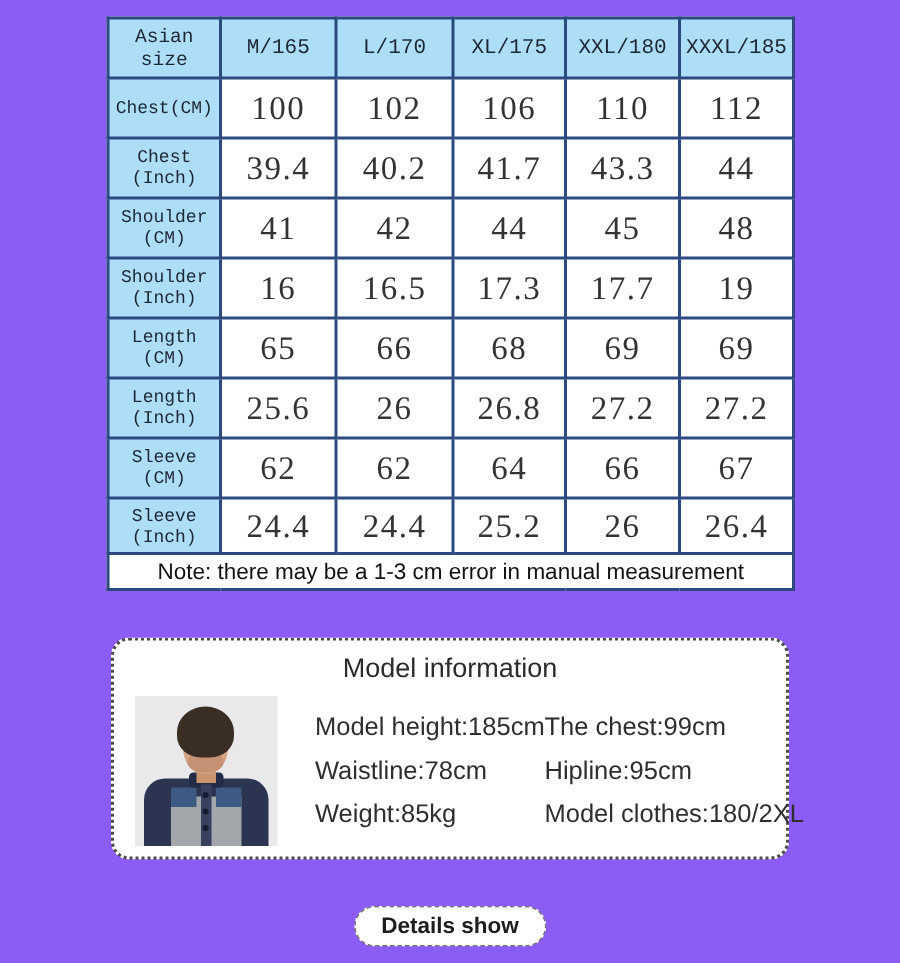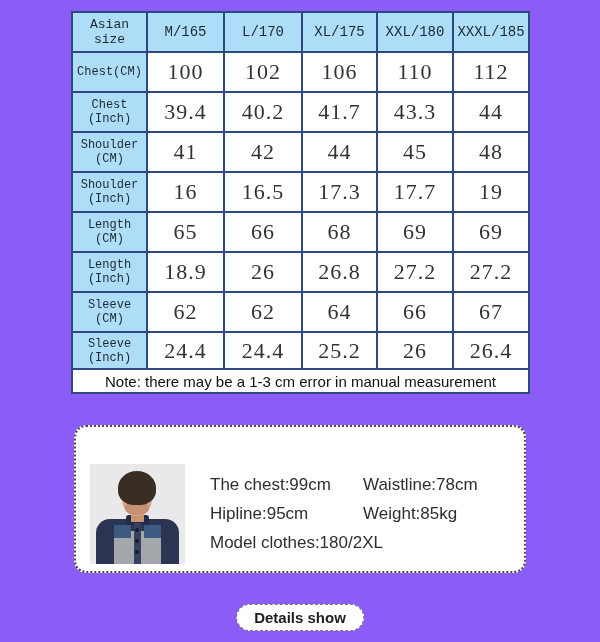--- a/index.html
+++ b/index.html
@@ -149,21 +149,21 @@
 (CM)</td>
         <td class="val">65</td>
         <td class="val">66</td>
         <td class="val">68</td>
         <td class="val">69</td>
         <td class="val">69</td>
       </tr>
       <tr class="data">
         <td class="lbl">Length
 (Inch)</td>
-        <td class="val">18.9</td>
+        <td class="val">25.6</td>
         <td class="val">26</td>
         <td class="val">26.8</td>
         <td class="val">27.2</td>
         <td class="val">27.2</td>
       </tr>
       <tr class="data">
         <td class="lbl">Sleeve
 (CM)</td>
         <td class="val">62</td>
         <td class="val">62</td>
@@ -180,38 +180,40 @@
         <td class="val">26</td>
         <td class="val">26.4</td>
       </tr>
       <tr class="note-row">
         <td class="note-cell" colspan="6">Note: there may be a 1-3 cm error in manual measurement</td>
       </tr>
     </tbody>
   </table>
 
   <div class="model-box">
+    <div class="model-title">Model information</div>
 
     <div class="photo">
       <div class="ph-torso"></div>
       <div class="ph-chest"></div>
       <div class="ph-patch-l"></div>
       <div class="ph-patch-r"></div>
       <div class="ph-collar"></div>
       <div class="ph-placket"></div>
       <div class="ph-btn b1"></div>
       <div class="ph-btn b2"></div>
       <div class="ph-btn b3"></div>
       <div class="ph-neck"></div>
       <div class="ph-face"></div>
       <div class="ph-stubble"></div>
       <div class="ph-hair"></div>
     </div>
 
     <div class="model-grid">
+      <span>Model height:185cm</span>
       <span>The chest:99cm</span>
       <span>Waistline:78cm</span>
       <span>Hipline:95cm</span>
       <span>Weight:85kg</span>
       <span>Model clothes:180/2XL</span>
     </div>
   </div>
 
   <div class="details-btn">Details show</div>
 

